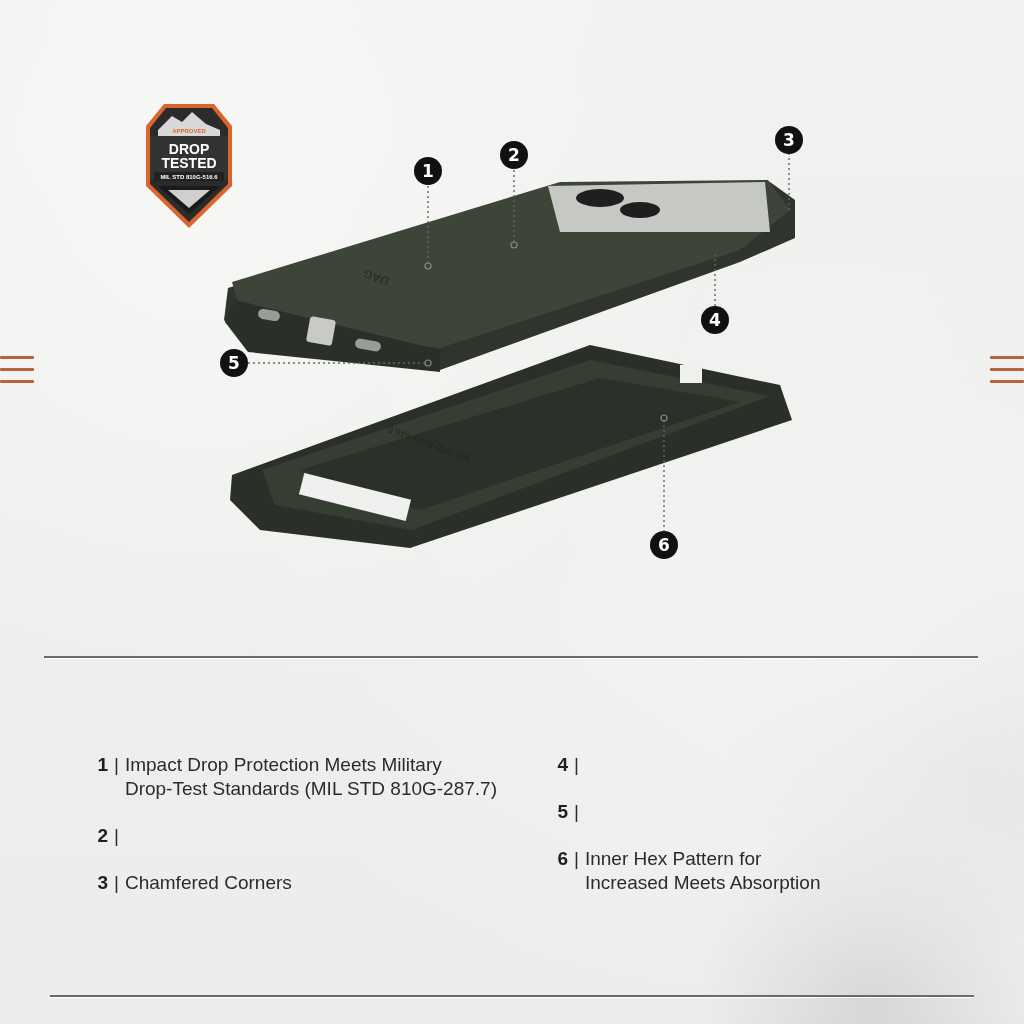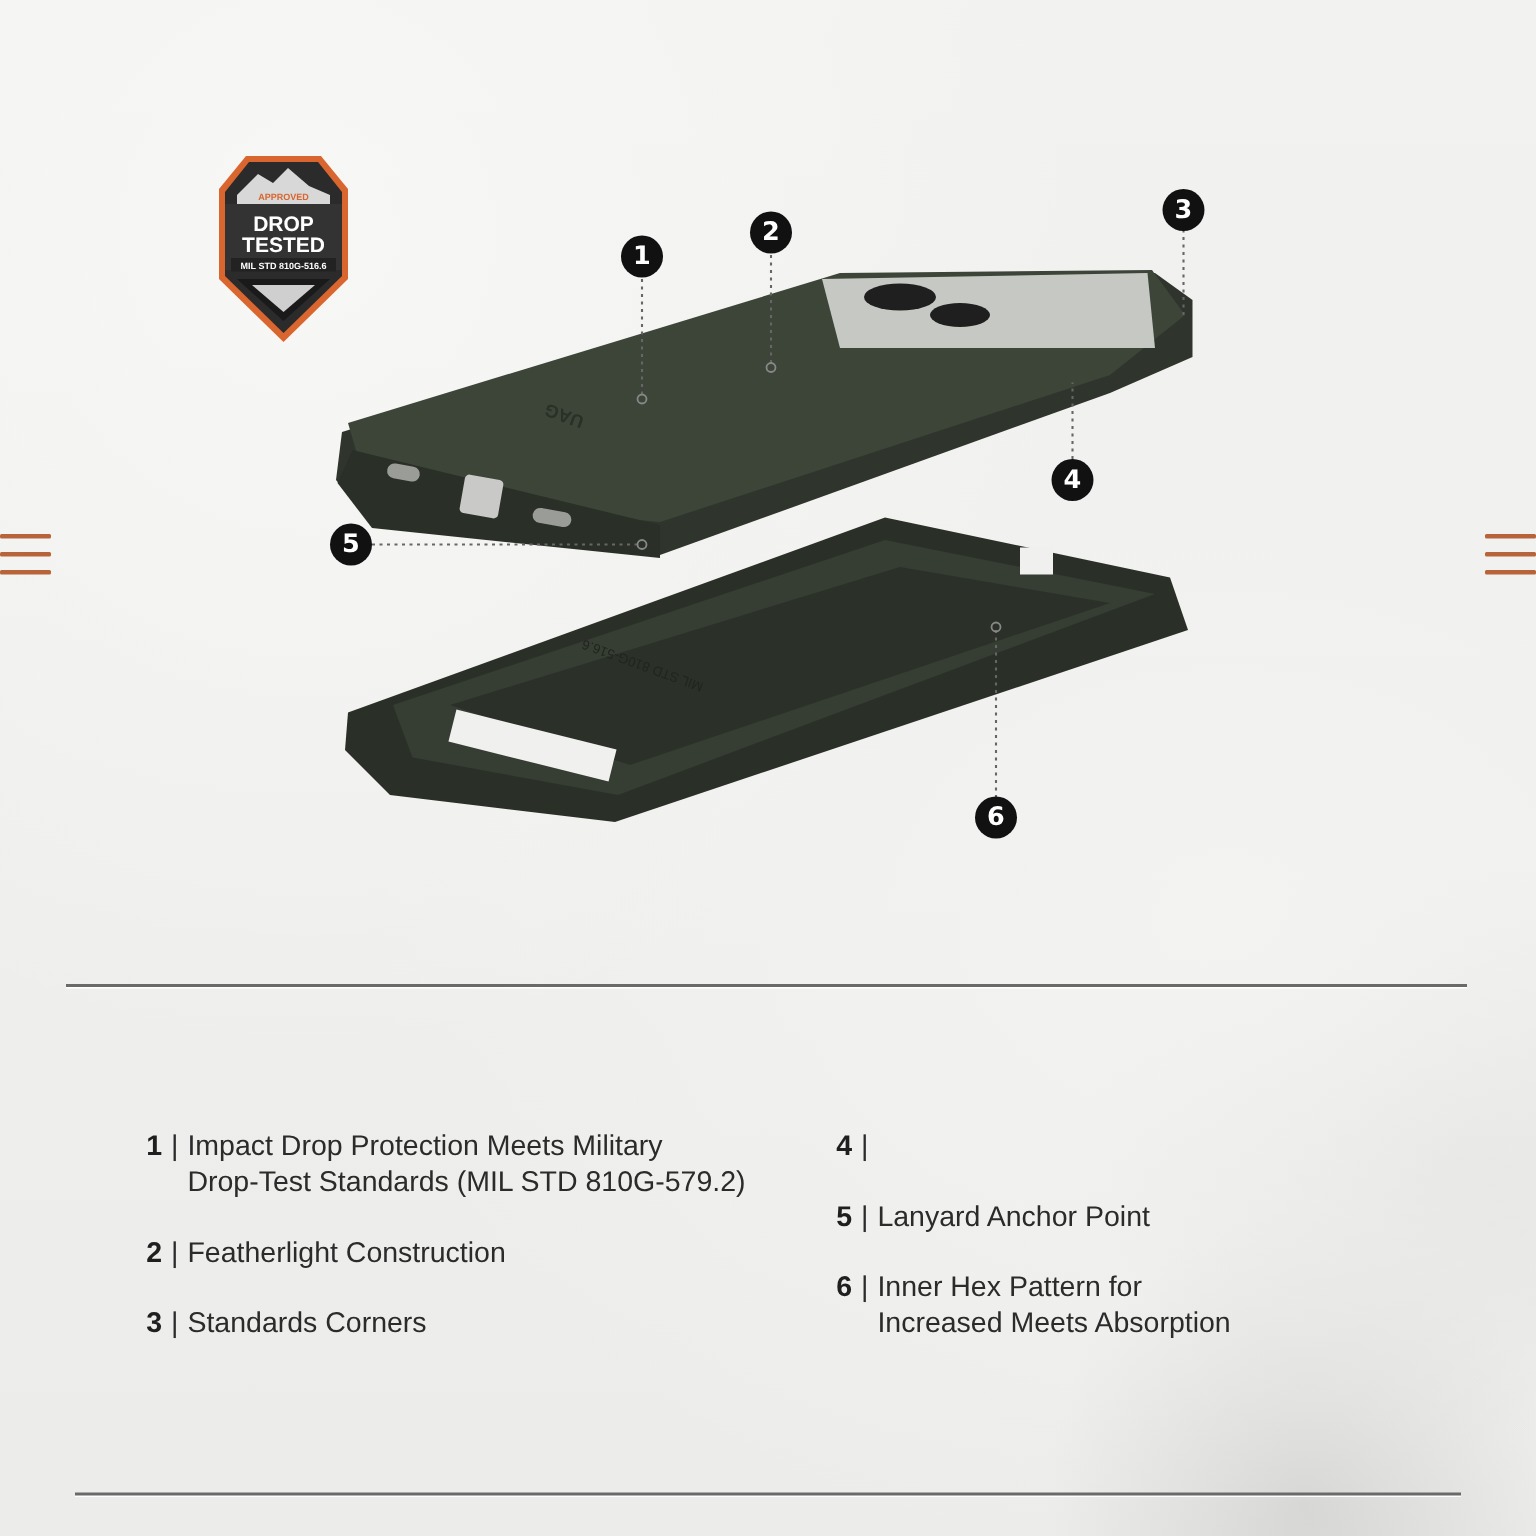--- a/index.html
+++ b/index.html
@@ -104,43 +104,41 @@
 <div class="abs callout" style="left:650px;top:531px;">6</div>
 
 <div class="abs rule" style="left:44px;top:656px;width:934px;"></div>
 <div class="abs rule" style="left:50px;top:995px;width:924px;"></div>
 
 <div class="abs" style="left:86px;top:753px;width:440px;">
   <div class="feat" style="margin-bottom:23px;">
     <span class="num">1</span>
     <span class="bar">|</span>
     <span class="txt">Impact Drop Protection Meets Military
-Drop-Test Standards (MIL STD 810G-579.2)</span>
+Drop-Test Standards (MIL STD 810G-287.7)</span>
   </div>
   <div class="feat" style="margin-bottom:23px;">
     <span class="num">2</span>
     <span class="bar">|</span>
-    <span class="txt">Featherlight Construction</span>
   </div>
   <div class="feat">
     <span class="num">3</span>
     <span class="bar">|</span>
-    <span class="txt">Standards Corners</span>
+    <span class="txt">Chamfered Corners</span>
   </div>
 </div>
 
 <div class="abs" style="left:546px;top:753px;width:320px;">
   <div class="feat" style="margin-bottom:23px;">
     <span class="num">4</span>
     <span class="bar">|</span>
   </div>
   <div class="feat" style="margin-bottom:23px;">
     <span class="num">5</span>
     <span class="bar">|</span>
-    <span class="txt">Lanyard Anchor Point</span>
   </div>
   <div class="feat">
     <span class="num">6</span>
     <span class="bar">|</span>
     <span class="txt">Inner Hex Pattern for
 Increased Meets Absorption</span>
   </div>
 </div>
 
 </body></html>

